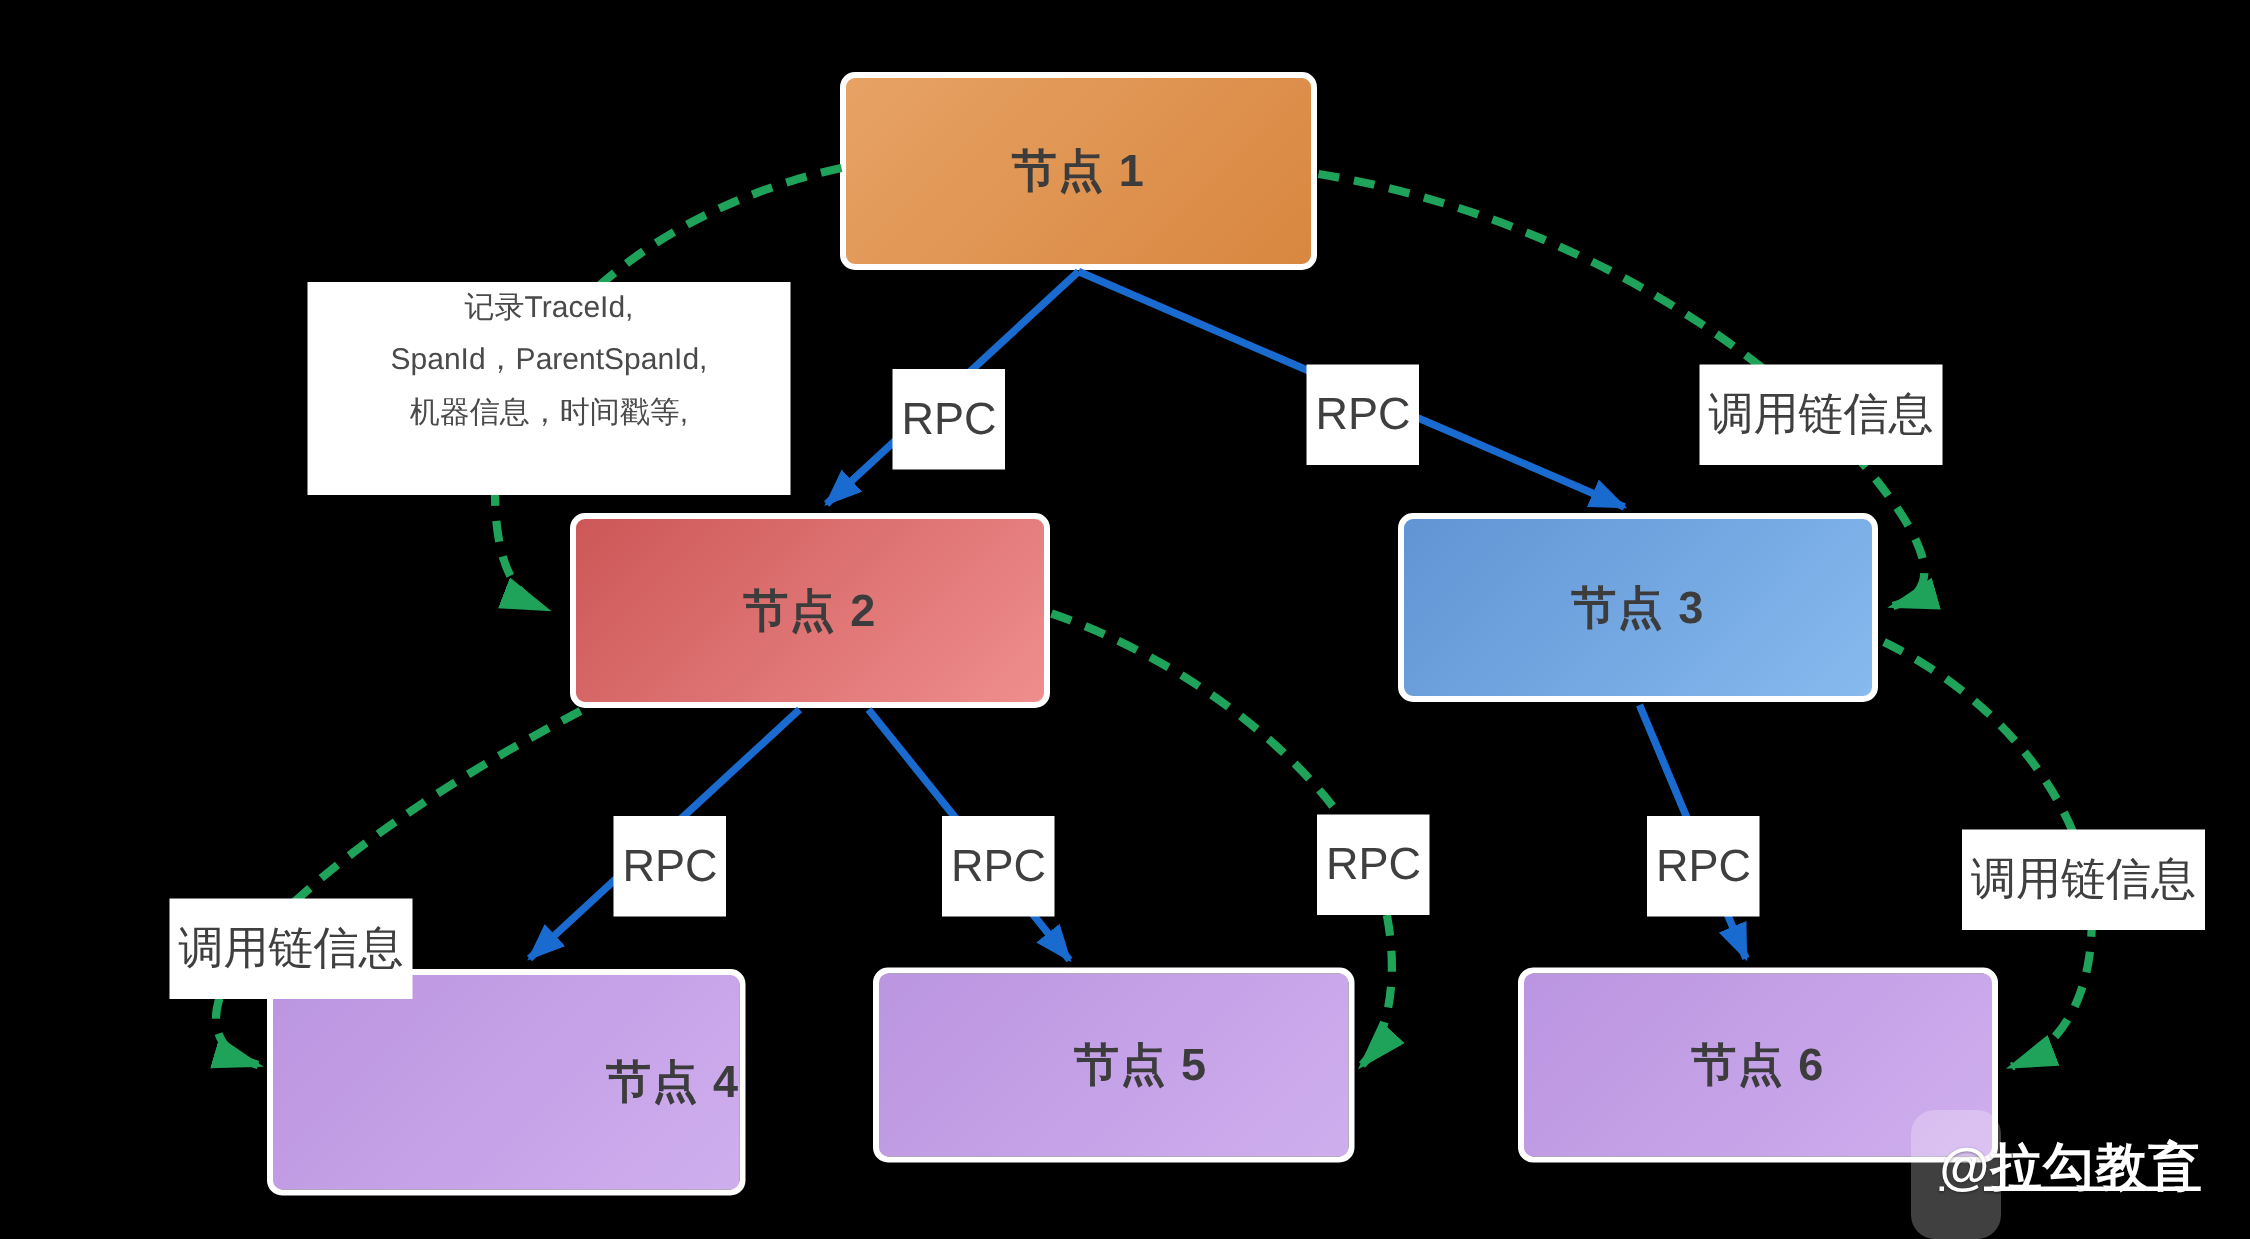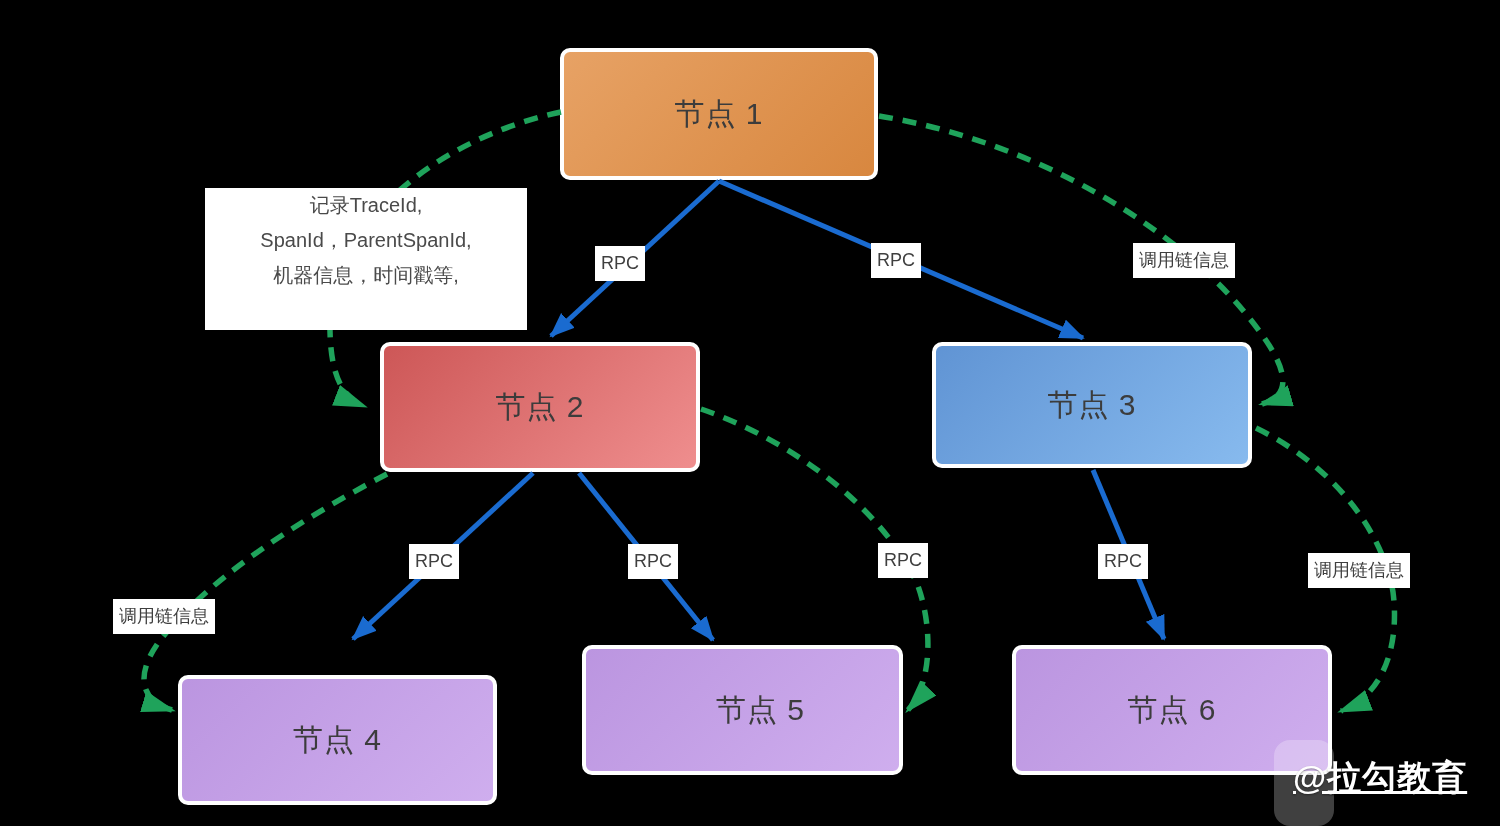--- a/index.html
+++ b/index.html
@@ -6,33 +6,33 @@
   #stage{
     position:relative;width:1500px;height:826px;background:#000;overflow:hidden;
     font-family:"Liberation Sans","DejaVu Sans",sans-serif;
   }
   
   .node{
     position:absolute;z-index:1;border:4px solid #fff;border-radius:10px;
     display:flex;align-items:center;justify-content:center;
     box-shadow:0 1px 4px rgba(0,0,0,.45);box-sizing:border-box;
   }
-  .node .lbl{font-size:30px;font-weight:normal;color:#3c3c3c;letter-spacing:1px;}
+  .node .lbl{font-size:30px;font-weight:bold;color:#3c3c3c;letter-spacing:1px;}
   #n1{left:560px;top:48px;width:318px;height:132px;background:linear-gradient(135deg,#e7a265 0%,#d8873f 100%);}
   #n2{left:380px;top:342px;width:320px;height:130px;background:linear-gradient(135deg,#cd5757 0%,#ef8e8e 100%);}
   #n3{left:932px;top:342px;width:320px;height:126px;background:linear-gradient(135deg,#6094d4 0%,#87baee 100%);}
-  #n4{left:178px;top:675px;width:319px;height:130px;background:linear-gradient(135deg,#bb95e0 0%,#cfaeee 100%);}
+  #n4{left:178px;top:646px;width:319px;height:151px;background:linear-gradient(135deg,#bb95e0 0%,#cfaeee 100%);justify-content:flex-end;}
   #n5{left:582px;top:645px;width:321px;height:130px;background:linear-gradient(135deg,#bb95e0 0%,#cfaeee 100%);padding-left:36px;}
   #n6{left:1012px;top:645px;width:320px;height:130px;background:linear-gradient(135deg,#bb95e0 0%,#cfaeee 100%);}
   
   #arrows{position:absolute;left:0;top:0;z-index:2;}
   
   .edge-label{
     position:absolute;z-index:3;background:#fff;color:#3f3f3f;
-    font-size:18px;line-height:35px;height:35px;padding:0 6px;white-space:nowrap;
+    font-size:30px;line-height:35px;height:35px;padding:16px 6px;white-space:nowrap;
   }
   #el1{left:595px;top:246px;}
   #el2{left:871px;top:243px;}
   #el3{left:1133px;top:243px;}
   #el4{left:409px;top:544px;}
   #el5{left:628px;top:544px;}
   #el6{left:878px;top:543px;}
   #el7{left:1098px;top:544px;}
   #el8{left:1308px;top:553px;}
   #el9{left:113px;top:599px;}

